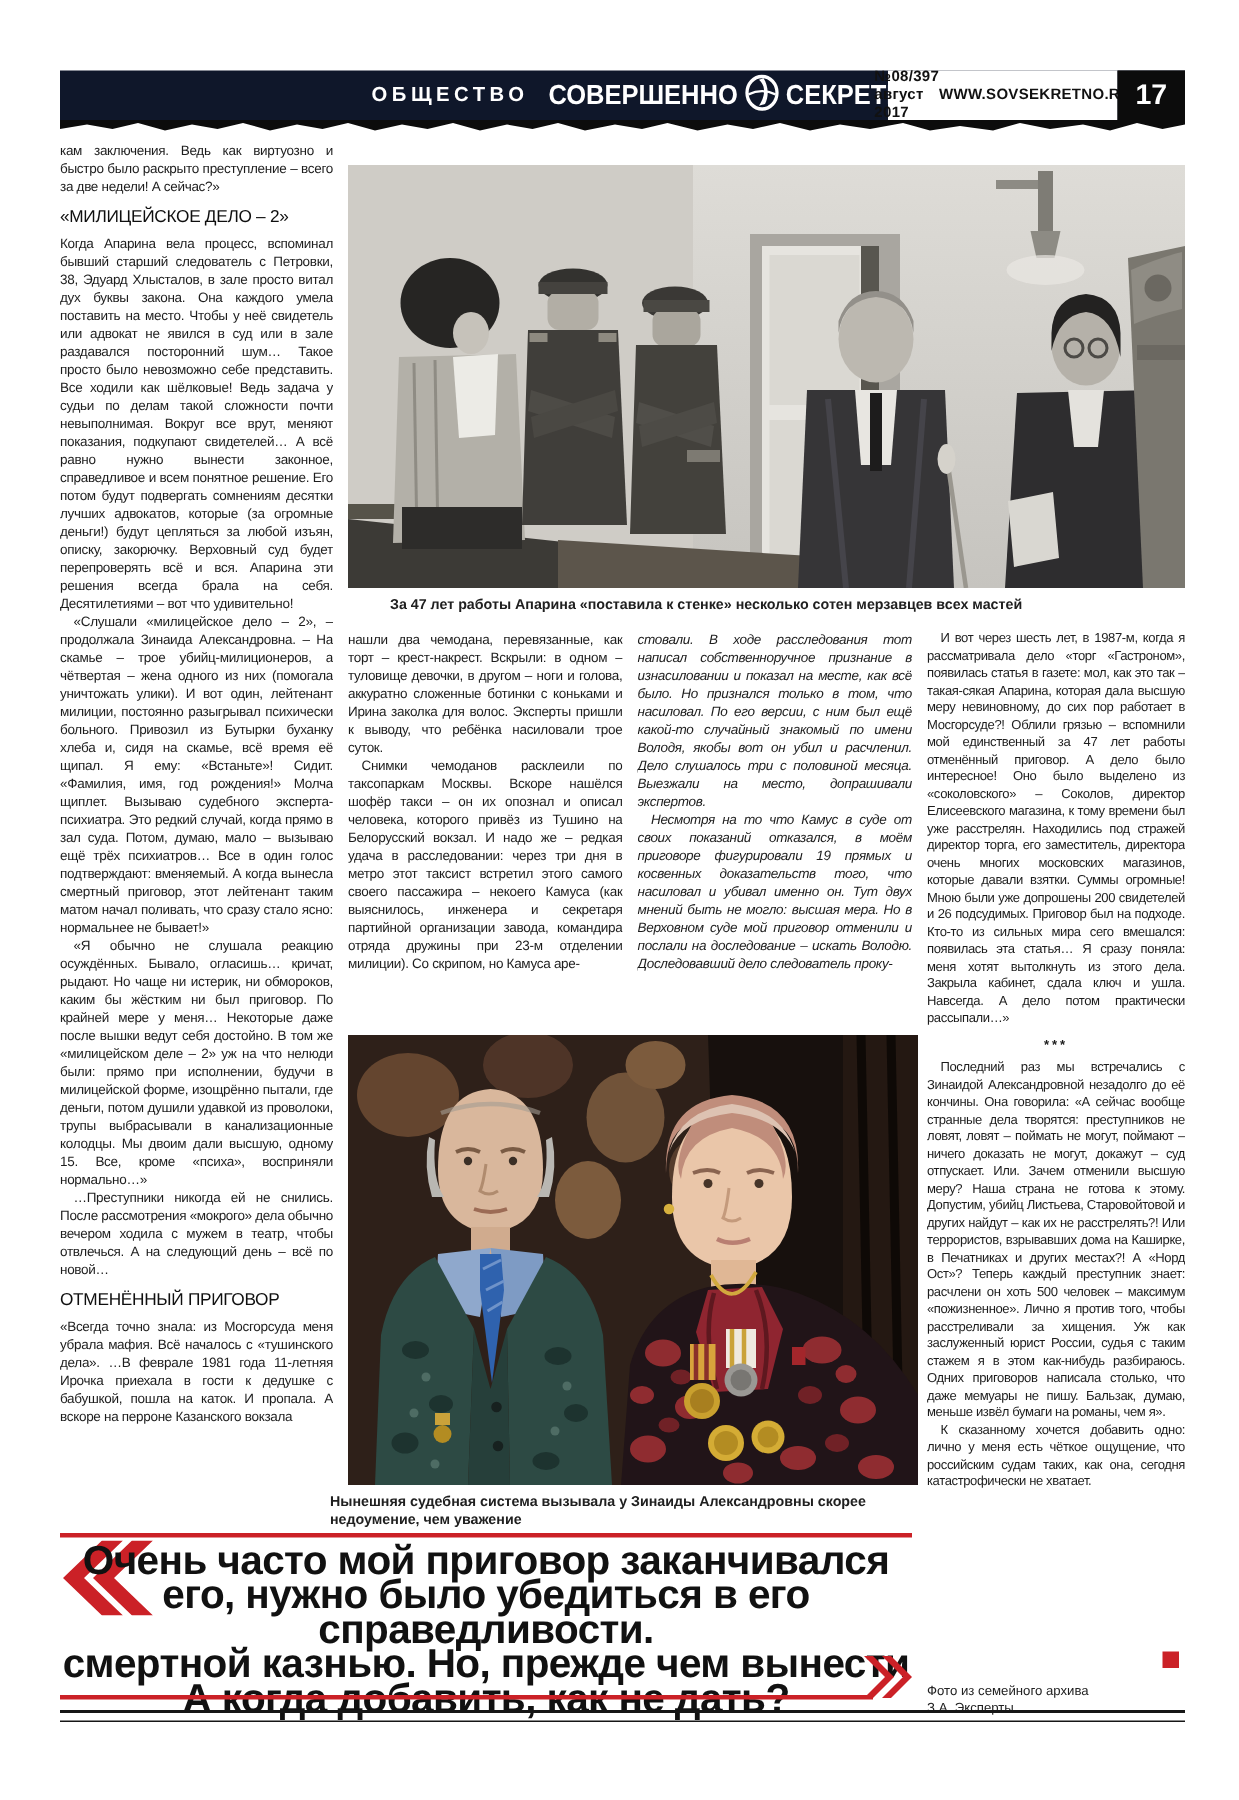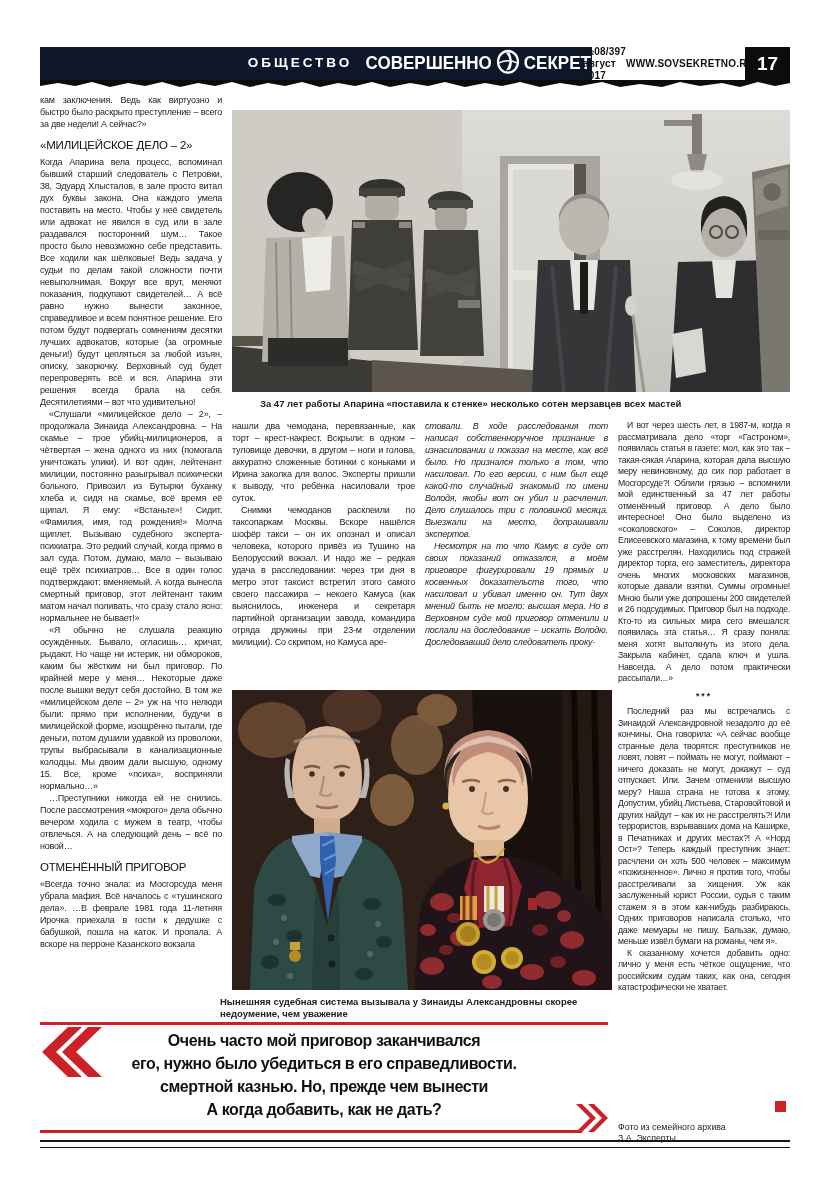--- a/index.html
+++ b/index.html
@@ -40,21 +40,21 @@
   .cap1{left:232px;top:398px;width:558px;margin-left:28px;}
   .cap2{left:220px;top:996px;width:360px;}
 
   
   .quote{left:40px;top:1018px;width:568px;height:122px;}
   .q-toprule{position:absolute;left:0;top:4px;width:568px;height:2.5px;background:#cb2127;}
   .q-botrule{position:absolute;left:0;top:112px;width:542px;height:3px;background:#cb2127;}
   .q-open{position:absolute;left:2px;top:9px;}
   .q-close{position:absolute;right:0px;top:86px;}
   .q-lines{position:absolute;left:0;top:11px;width:568px;text-align:center;
-    font-weight:700;font-size:16px;line-height:23px;color:#111;letter-spacing:-0.4px;}
+    font-weight:700;font-size:27px;line-height:23px;color:#111;letter-spacing:-0.4px;}
 
   
   .endmark{left:775px;top:1101px;width:11px;height:11px;background:#cb2127;}
   .credits{left:618px;top:1122px;width:172px;font-size:8.8px;line-height:11px;color:#222;}
   .botrule{left:40px;top:1140px;width:750px;height:5px;
     border-top:2.5px solid #161616;border-bottom:1.5px solid #161616;}
 </style>
 </head>
 <body>
 

